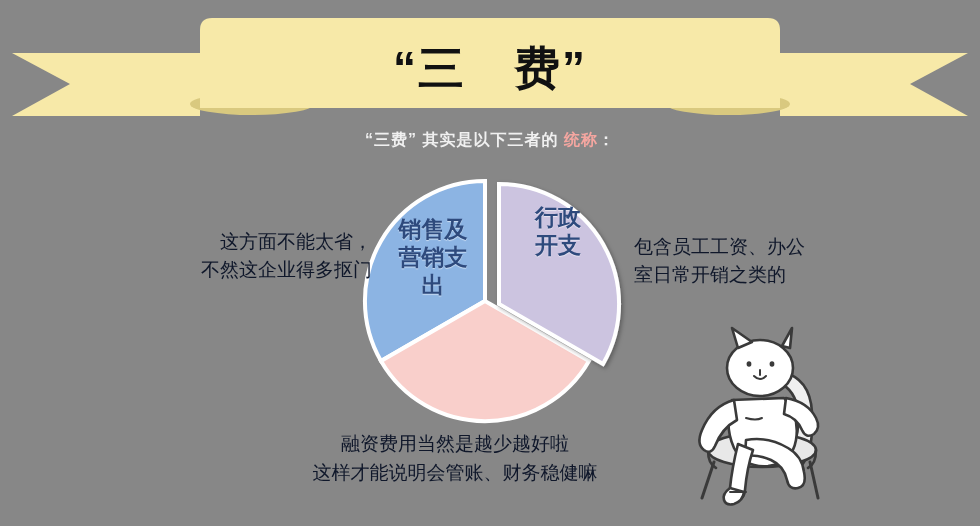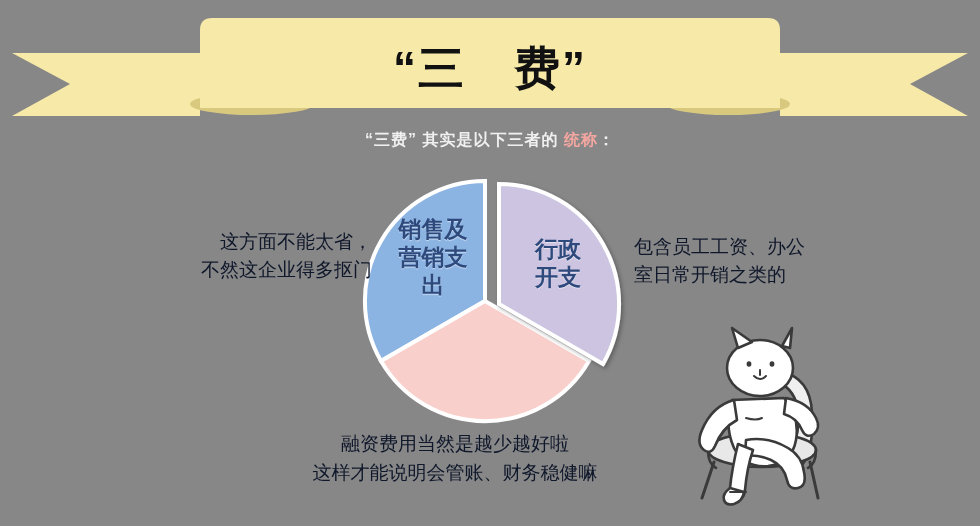--- a/index.html
+++ b/index.html
@@ -76,21 +76,21 @@
     color: #2e4a7d;
     font-weight: bold;
     font-size: 23px;
     line-height: 1.22;
     text-align: center;
     text-shadow: 0 1px 1px rgba(255,255,255,0.55);
     white-space: pre-line;
     font-family: Liberation Serif, serif;
   }
   .label-sales { left: 32px;  top: 48px;  width: 98px; }
-  .label-admin { left: 165px; top: 68px;  width: 82px; }
+  .label-admin { left: 165px; top: 36px;  width: 82px; }
   .label-fin   { left: 78px;  top: 162px; width: 112px; }
 
   
   .note {
     position: absolute;
     color: #0f172a;
     font-size: 19px;
     line-height: 1.45;
     font-weight: normal;
     white-space: pre-line;

